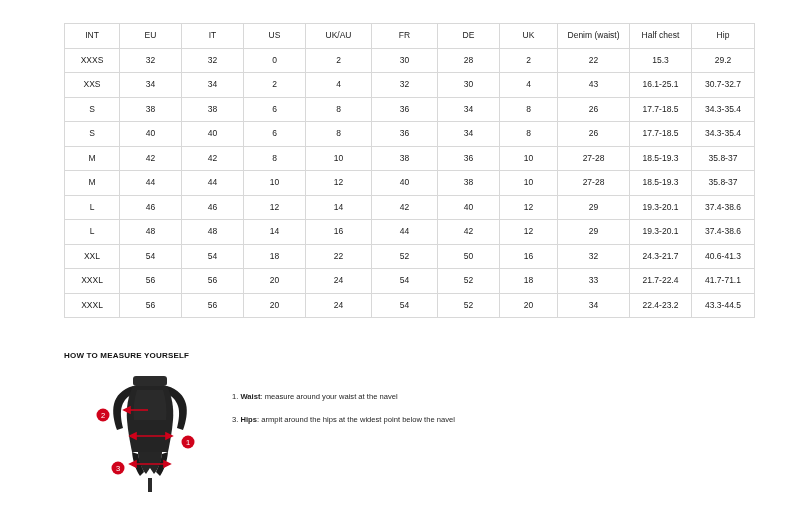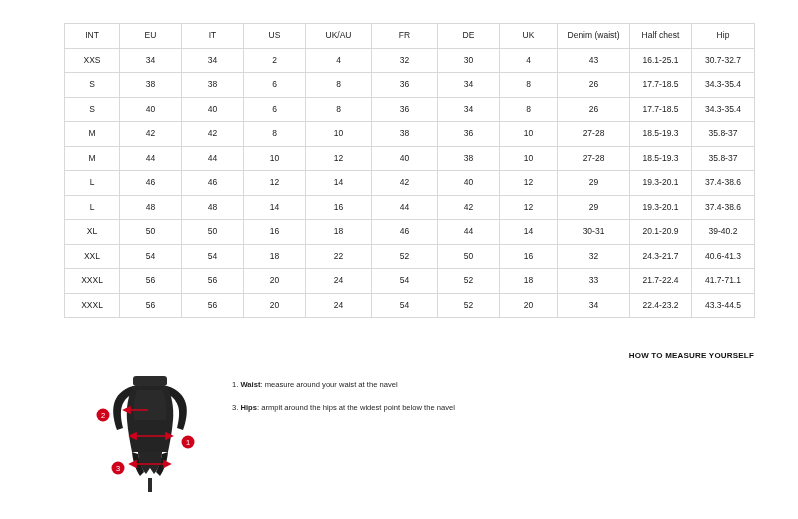--- a/index.html
+++ b/index.html
@@ -71,21 +71,20 @@
     left: 64px;
     top: 351px;
     width: 690px;
   }
   .howto-title {
     font-size: 8px;
     font-weight: bold;
     letter-spacing: 0.2px;
     color: #111;
     margin: 0 0 10px 0;
-    text-align: right;
   }
   .howto-body {
     position: relative;
     display: flex;
     align-items: flex-start;
   }
   .figure {
     position: relative;
     width: 120px;
     height: 125px;
@@ -96,20 +95,21 @@
   .steps {
     margin-left: 20px;
     padding-top: 10px;
   }
   .step {
     font-size: 7.6px;
     color: #1f1f1f;
     margin-bottom: 14px;
     line-height: 1.2;
     white-space: nowrap;
+    margin-top: 12px;
   }
   .step b { font-weight: bold; }
   .step .num { font-weight: normal; }
 </style>
 </head>
 <body>
 
 <div class="page">
 
   <div class="table-wrap">
@@ -137,20 +137,33 @@
           <th>FR</th>
           <th>DE</th>
           <th>UK</th>
           <th class="left-pad">Denim (waist)</th>
           <th class="left-pad">Half chest</th>
           <th class="left-pad">Hip</th>
         </tr>
       </thead>
       <tbody>
 
+        <tr>
+          <td>XXXS</td>
+          <td>32</td>
+          <td>32</td>
+          <td>0</td>
+          <td>2</td>
+          <td>30</td>
+          <td>28</td>
+          <td>2</td>
+          <td>22</td>
+          <td class="left-pad">15.3</td>
+          <td class="left-pad">29.2</td>
+        </tr>
 
         <tr>
           <td>XXS</td>
           <td>34</td>
           <td>34</td>
           <td>2</td>
           <td>4</td>
           <td>32</td>
           <td>30</td>
           <td>4</td>
@@ -237,33 +250,20 @@
           <td>14</td>
           <td>16</td>
           <td>44</td>
           <td>42</td>
           <td>12</td>
           <td>29</td>
           <td class="left-pad">19.3-20.1</td>
           <td class="left-pad">37.4-38.6</td>
         </tr>
 
-        <tr>
-          <td>XL</td>
-          <td>50</td>
-          <td>50</td>
-          <td>16</td>
-          <td>18</td>
-          <td>46</td>
-          <td>44</td>
-          <td>14</td>
-          <td>30-31</td>
-          <td class="left-pad">20.1-20.9</td>
-          <td class="left-pad">39-40.2</td>
-        </tr>
 
         <tr>
           <td>XXL</td>
           <td>54</td>
           <td>54</td>
           <td>18</td>
           <td>22</td>
           <td>52</td>
           <td>50</td>
           <td>16</td>

